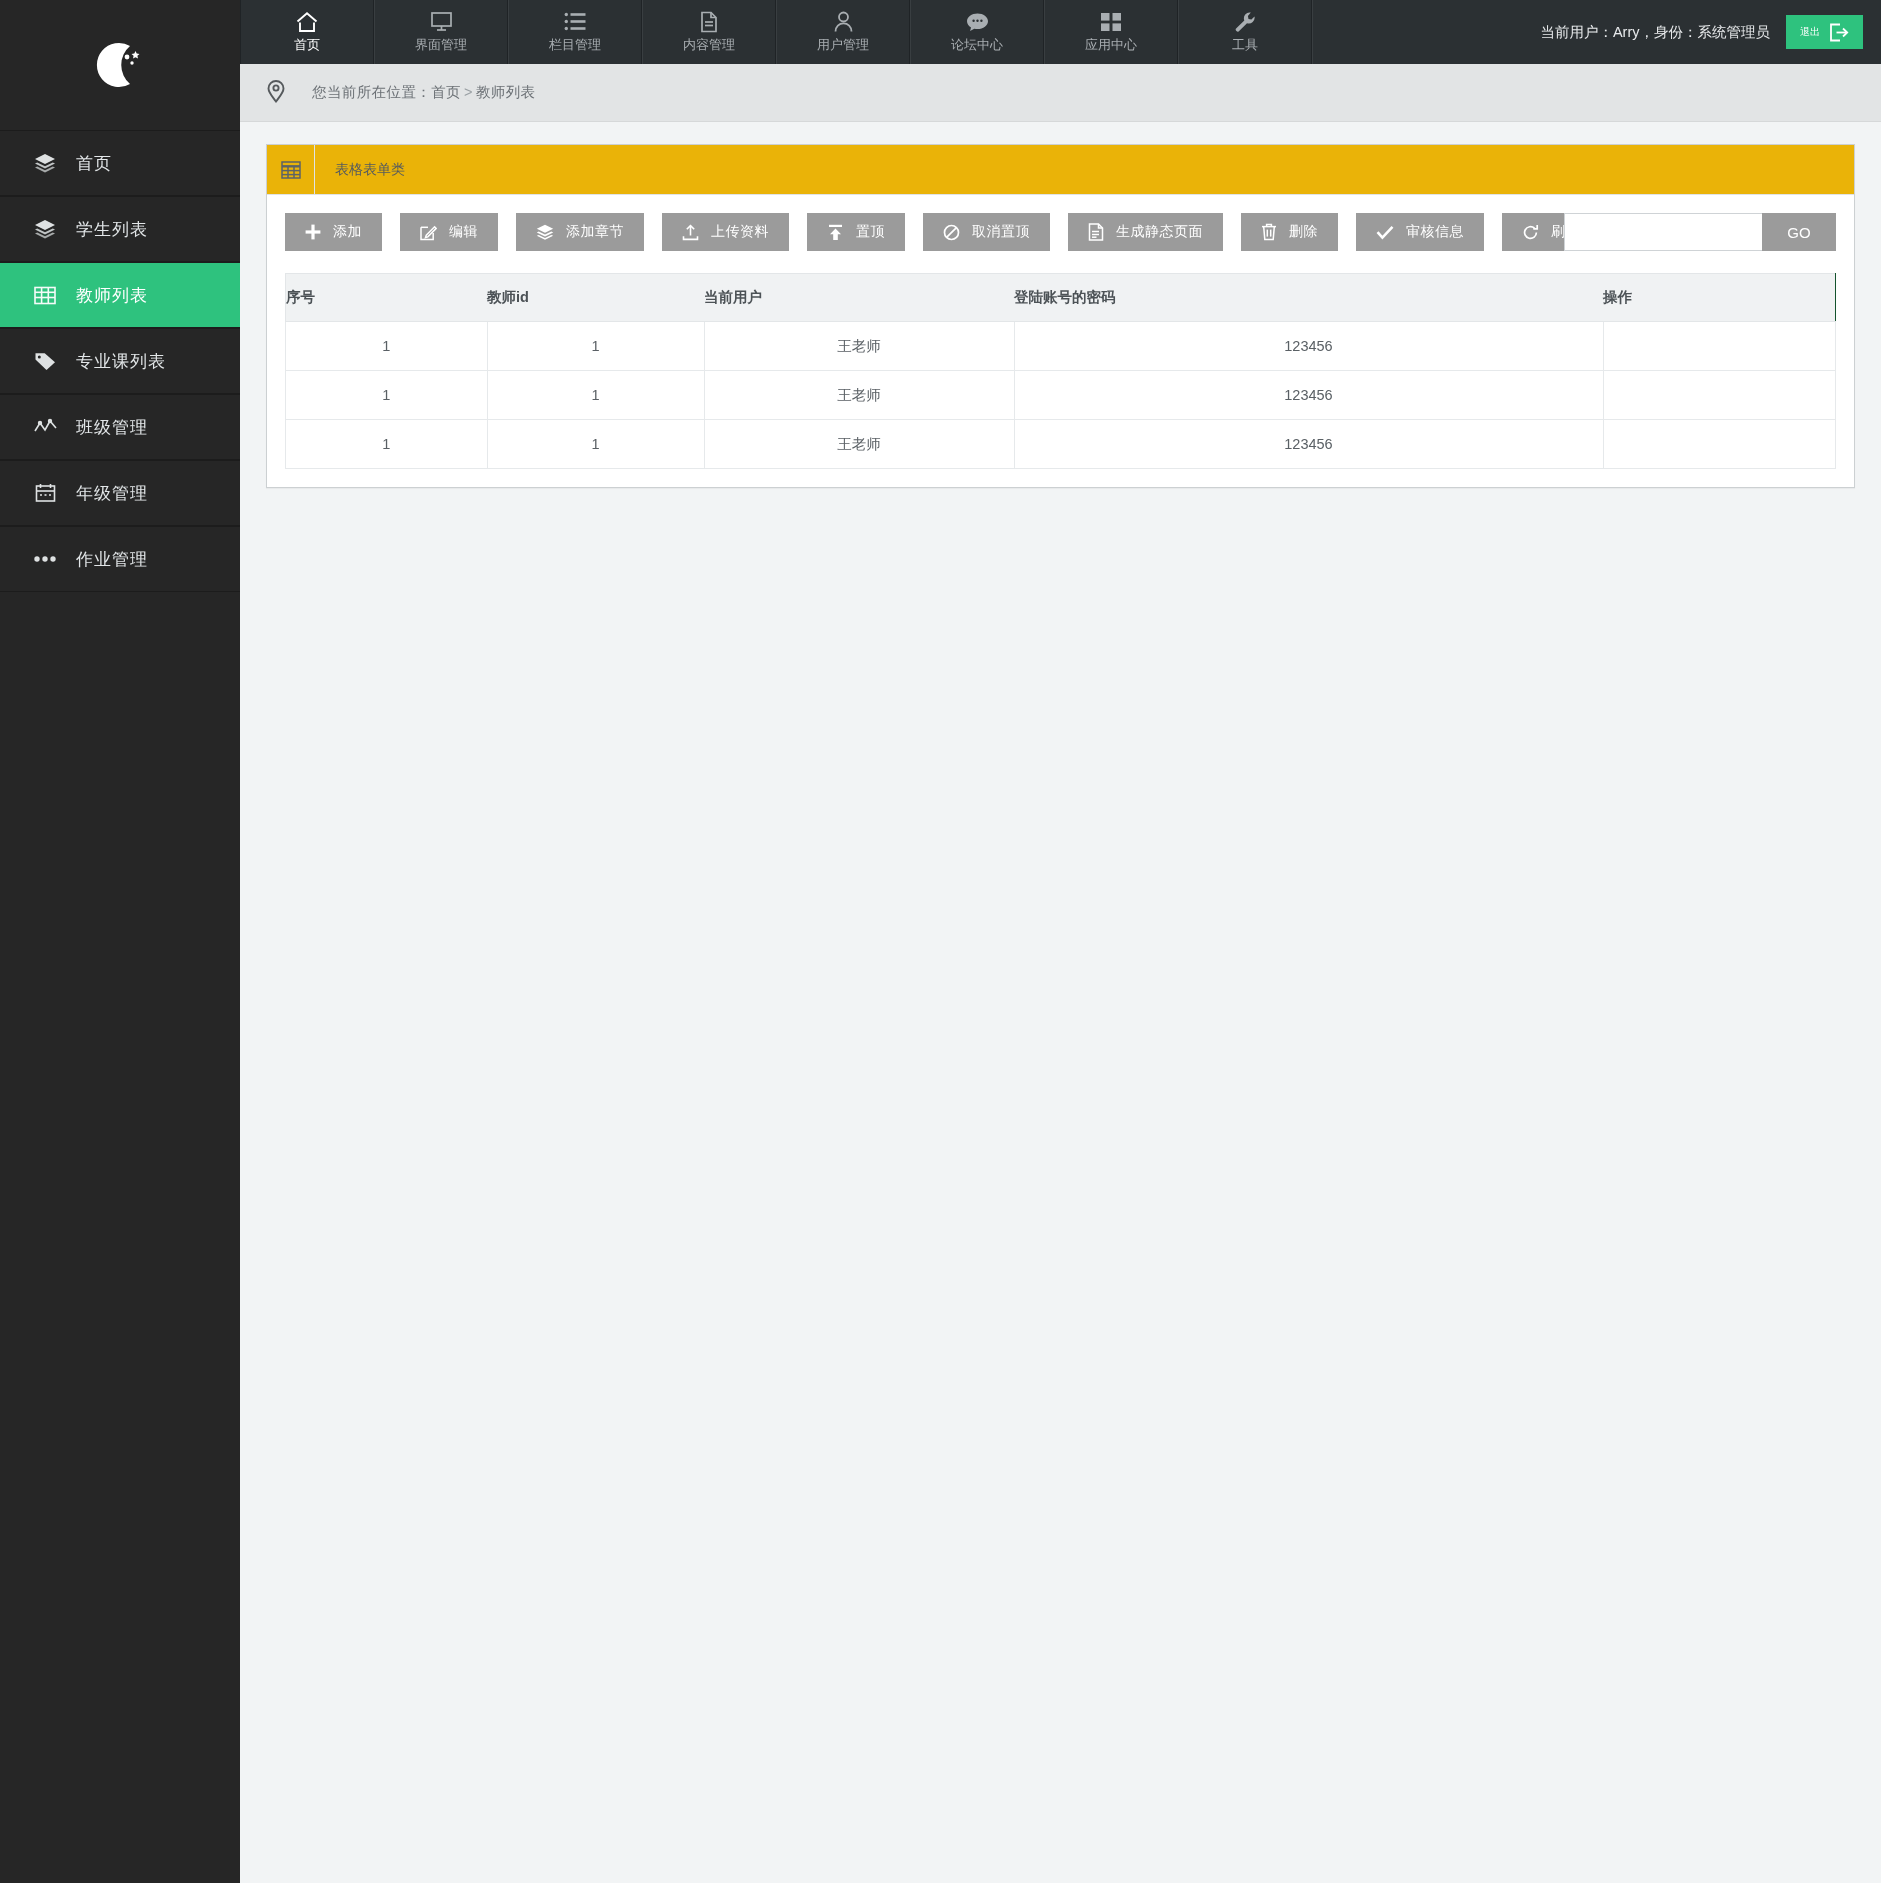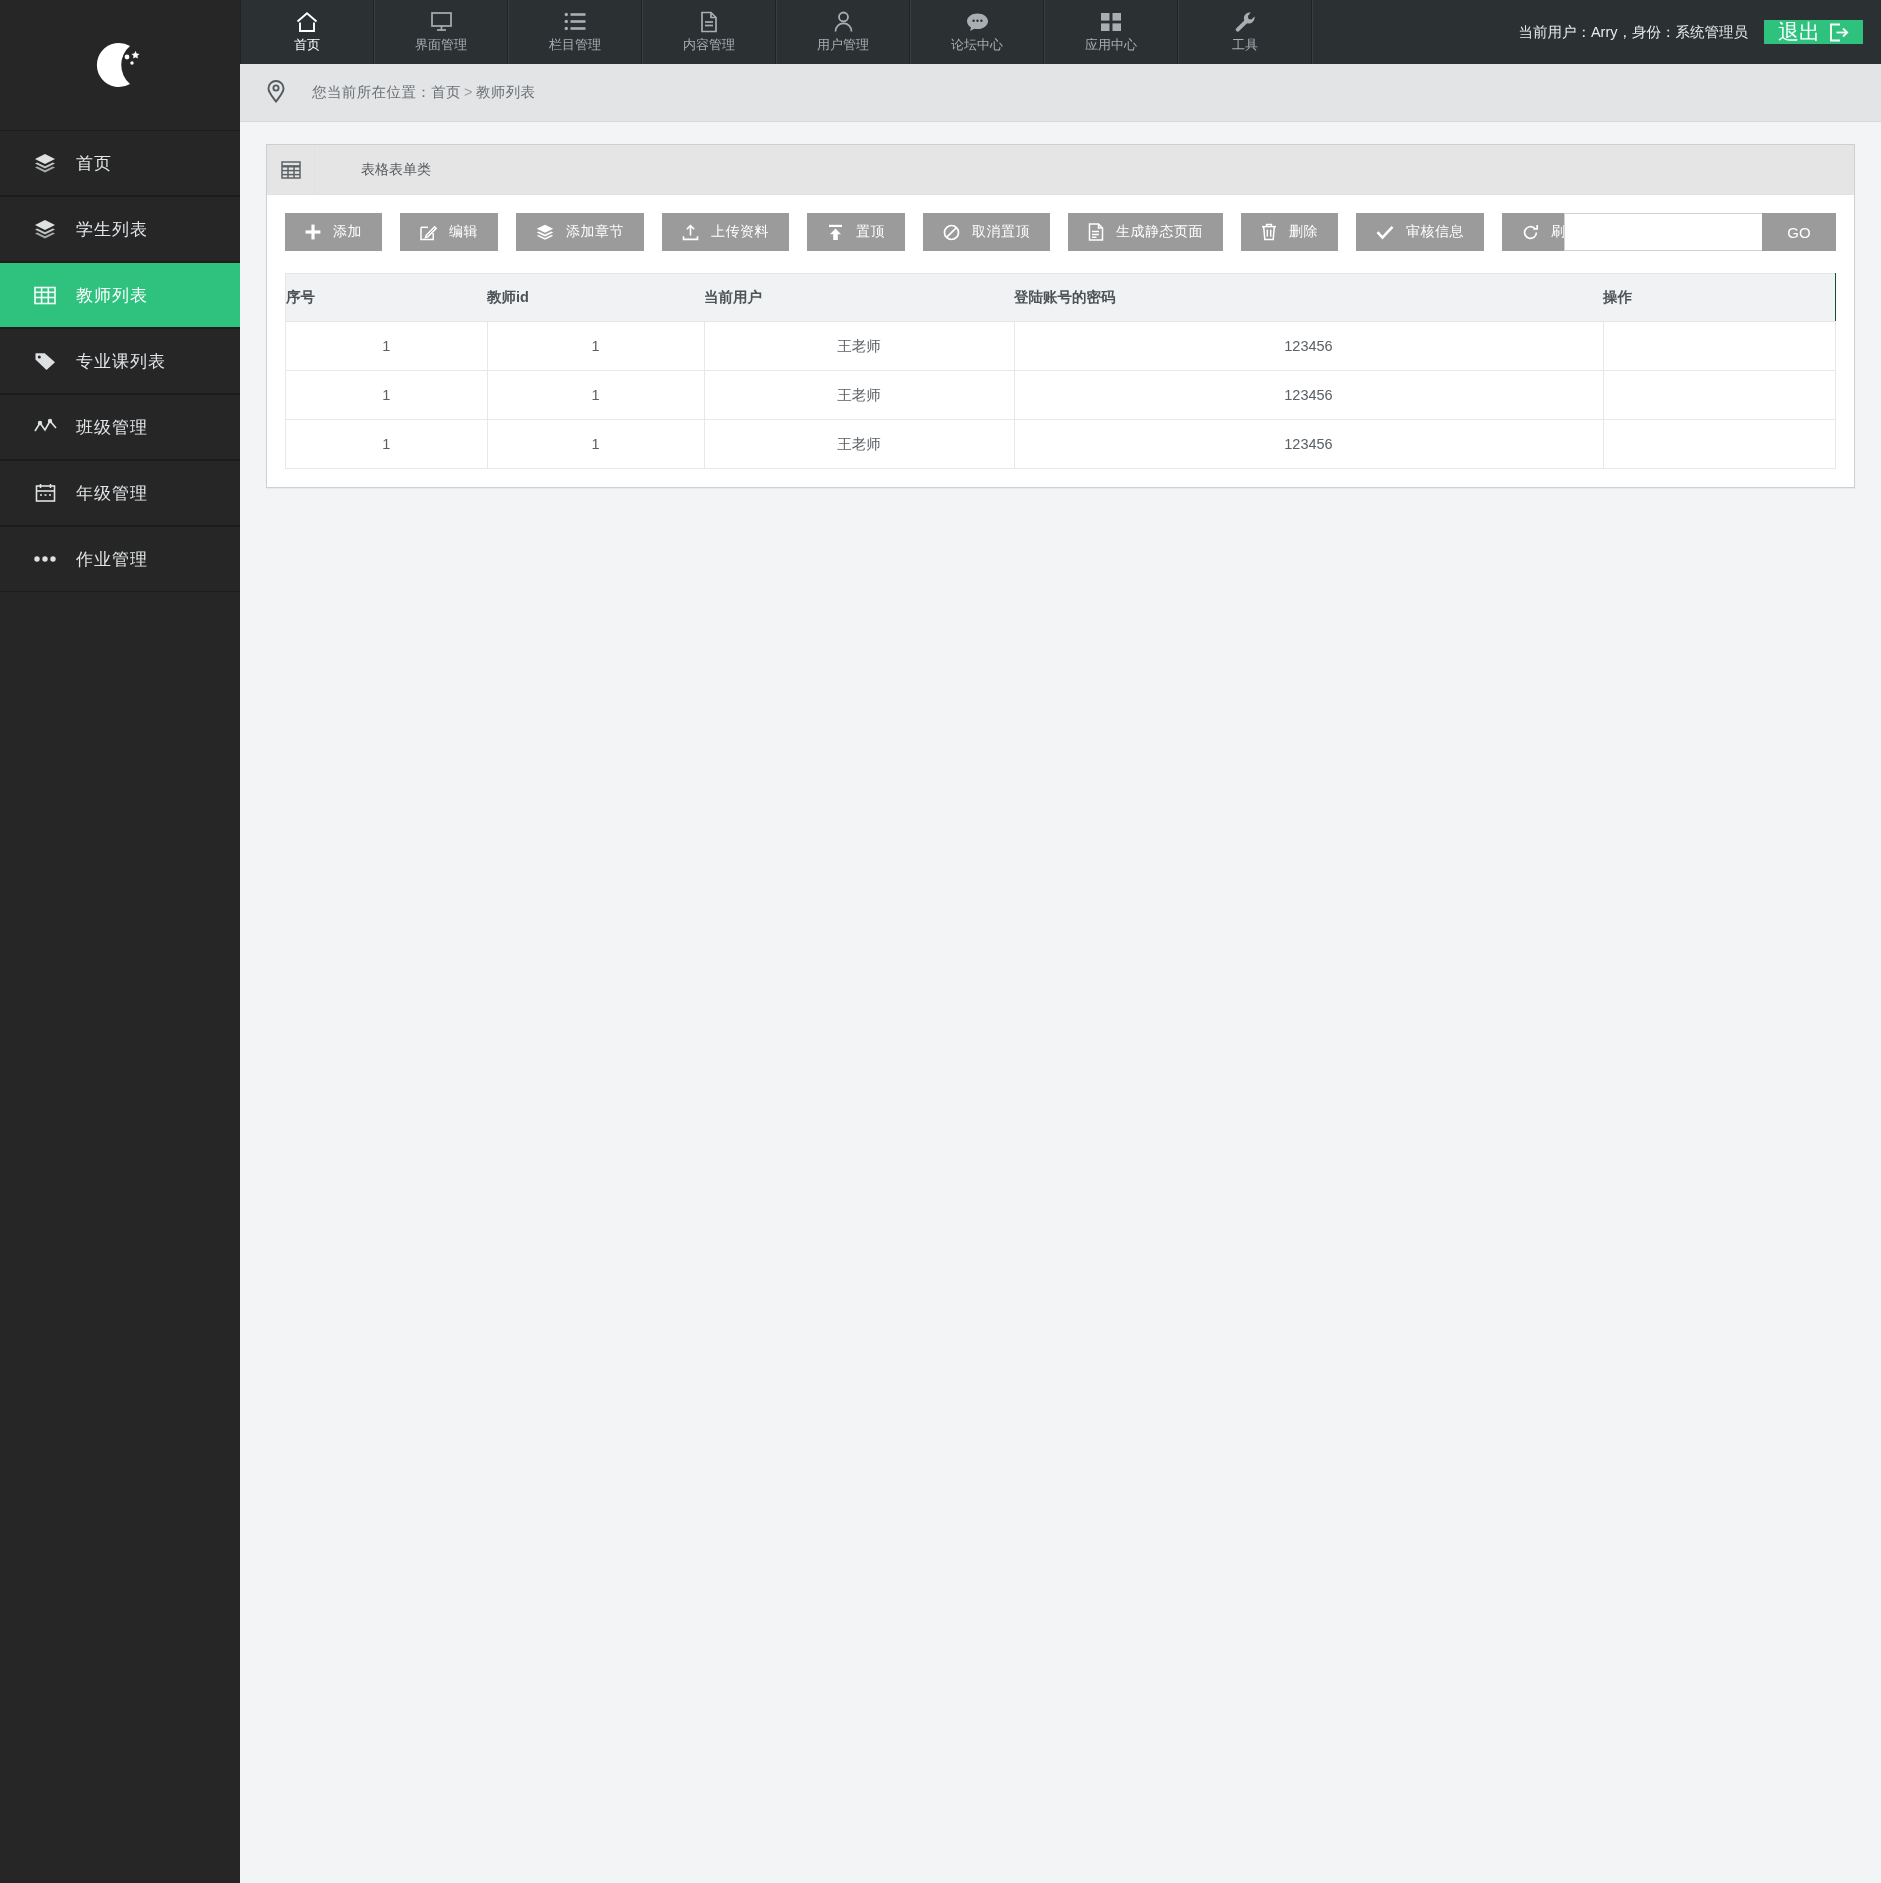--- a/index.html
+++ b/index.html
@@ -69,23 +69,23 @@
   .topnav-item .tn-ico { height: 22px; display:flex; align-items:center; }
   .topnav-item .tn-ico svg { display:block; }
   .topbar-spacer { flex: 1; border-left: 1px solid #393e41; }
   .topbar-right {
     display: flex; align-items: center; gap: 16px;
     padding-right: 18px; font-size: 14.5px; color: #e8eaec;
     white-space: nowrap;
   }
   .logout-btn {
     background: #2ec27e; color: #fff;
-    height: 24px; padding: 0 14px;
+    height: 34px; padding: 0 14px;
     display: flex; align-items: center; gap: 9px;
-    font-size: 21px; border: none; cursor: pointer;
+    font-size: 10px; border: none; cursor: pointer;
   }
   .logout-btn svg { display: block; }
 
   
   .crumbbar {
     height: 58px; background: #e2e4e5;
     display: flex; align-items: center;
     padding-left: 26px; gap: 26px;
     border-bottom: 1px solid #d6d8d9;
   }
@@ -93,24 +93,23 @@
   .crumb-text .sep { color: #9aa0a4; padding: 0 3px; }
 
   
   .content { flex: 1; padding: 22px 26px; background: #f2f4f5; }
   .panel {
     background: #fff;
     border: 1px solid #ccd0d2;
     box-shadow: 0 1px 1px rgba(0,0,0,.04);
   }
   .panel-head {
-    height: 50px; background: #e5e5e5;
+    height: 50px; background: #eab308;
     display: flex; align-items: stretch;
     border-bottom: 1px solid #e0e3e5;
-    gap: 26px;
   }
   .panel-head-ico {
     width: 48px; display: flex; align-items: center; justify-content: center;
     border-right: 1px solid #e0e3e5;
   }
   .panel-head-title {
     display: flex; align-items: center; padding-left: 20px;
     font-size: 14px; color: #555b5f;
   }
 

